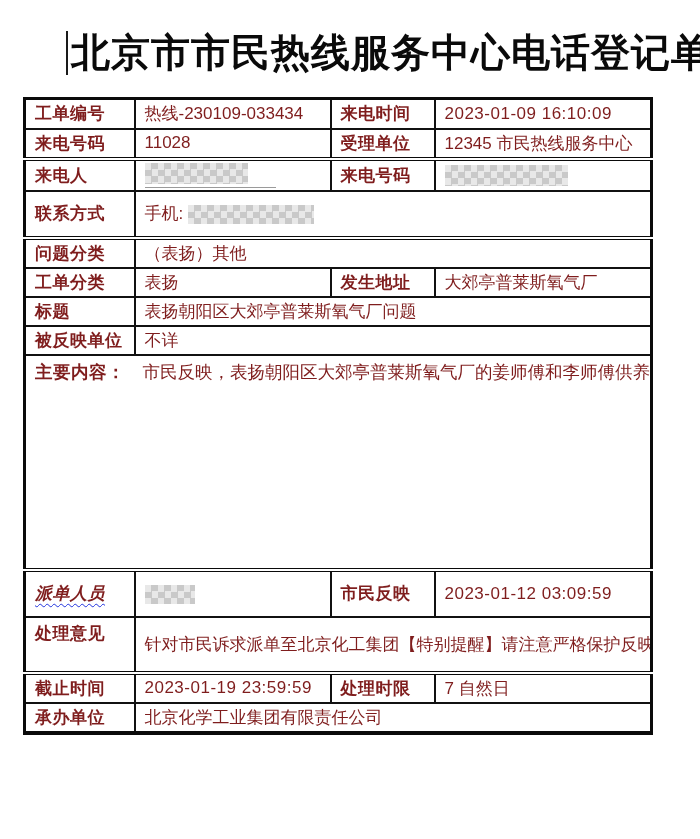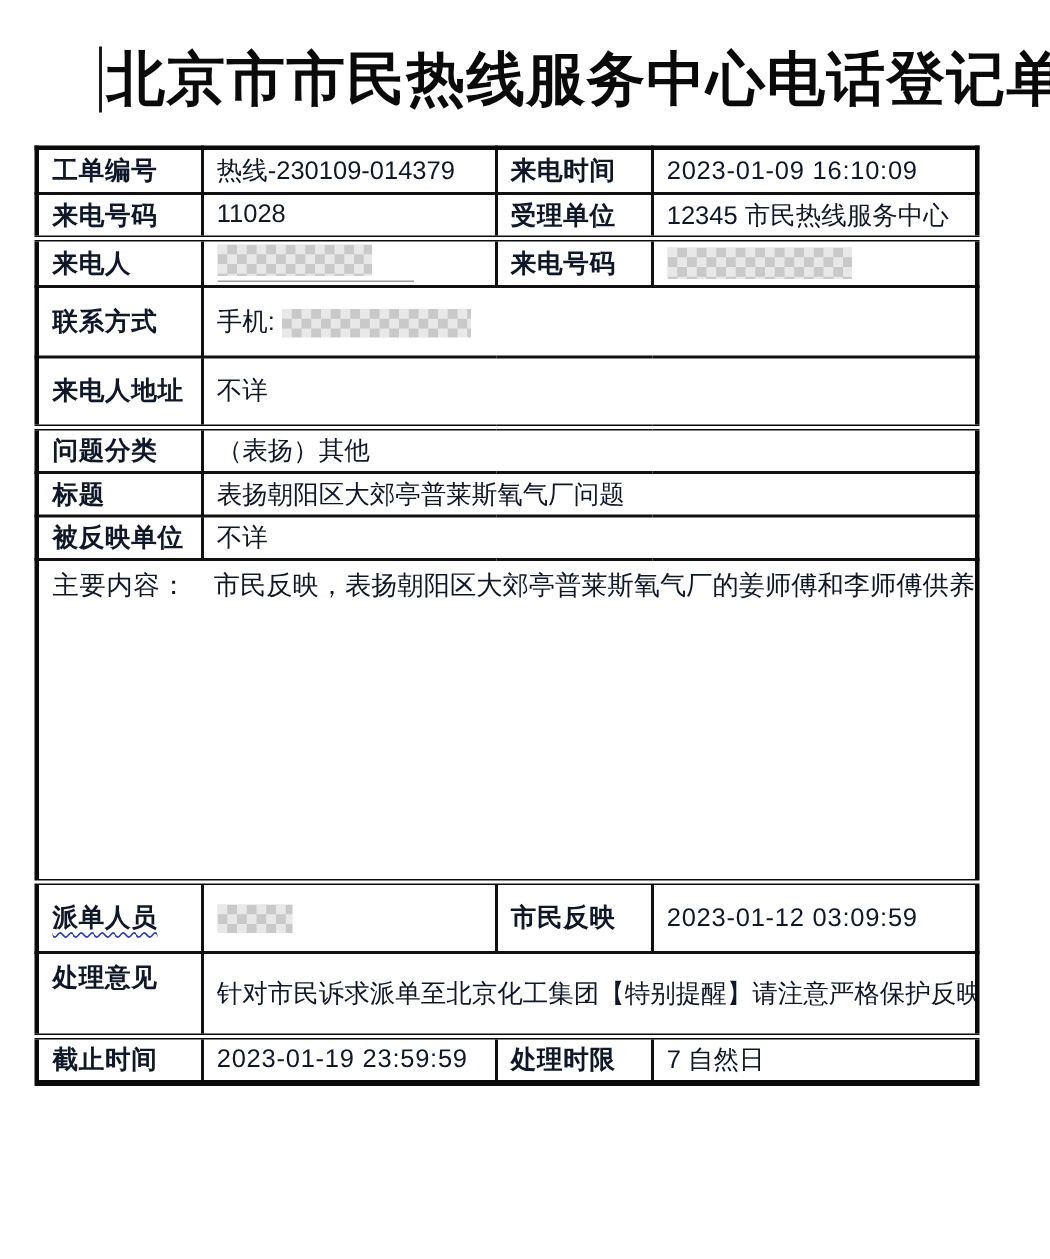--- a/index.html
+++ b/index.html
@@ -21,44 +21,45 @@
     font-size:39px; font-weight:bold; letter-spacing:1px; color:#0a0a0a;
   }
 
   
   table.reg {
     position:absolute; left:23px; top:97px;
     width:627px; border-collapse:collapse; table-layout:fixed;
     border:3px solid #0a0a0a; border-bottom-width:4px;
   }
   table.reg td {
-    border:2px solid #111; font-size:17px; color:#0f172a;
+    border:2px solid #111; font-size:17px; color:#7f1d1d;
     padding:2px 7px 2px 9px; vertical-align:middle;
     overflow:hidden; white-space:nowrap;
   }
   td.lab { font-weight:bold; letter-spacing:0.5px; }
   tr.sep td { border-top:4px double #0a0a0a; }
 
   tr.h30 td { height:30px; } tr.h31 td { height:47px; } tr.h32 td { height:32px; }
   tr.h28 td { height:28px; }
 
   td.main-cell { vertical-align:top; white-space:normal; padding:4px 8px; }
   .main-box { min-height:208px; line-height:28px; font-size:17.5px; text-align:justify; }
-  .main-label { font-weight:normal; letter-spacing:0.5px; }
+  .main-label { font-weight:bold; letter-spacing:0.5px; }
 
   td.opinion-cell { vertical-align:top; white-space:normal; line-height:27px; height:56px; }
   td.status-cell  { vertical-align:top; height:62px; padding-top:4px; }
 
   .num { letter-spacing:0.5px; }
 
   
   .squiggle {
     text-decoration-line:underline; text-decoration-style:wavy;
     text-decoration-color:#2233dd; text-decoration-thickness:1px;
     text-underline-offset:4px;
+    font-style:italic;
   }
 
   
   .redact {
     display:inline-block; height:19px; vertical-align:middle;
     background:repeating-conic-gradient(#bfbfbf 0% 25%, #e4e4e4 0% 50%);
     background-size:13px 13px; opacity:0.85;
   }
   .redact.tall { height:21px; }
   .underlined-redact {
@@ -79,21 +80,21 @@
     <colgroup>
       <col style="width:110px">
         <col style="width:196px">
         <col style="width:104px">
         <col style="width:217px">
     </colgroup>
 
     <tbody>
         <tr class="h30">
       <td class="lab">工单编号</td>
-      <td>热线-230109-014379</td>
+      <td>热线-230109-033434</td>
       <td class="lab">来电时间</td>
       <td class="num">2023-01-09 16:10:09</td>
     </tr>
 
     <tr class="h30">
       <td class="lab">来电号码</td>
       <td>11028</td>
       <td class="lab">受理单位</td>
       <td style="padding-right:1px">12345 市民热线服务中心</td>
     </tr>
@@ -110,30 +111,32 @@
     </tr>
 
     <tr class="h31">
       <td class="lab">联系方式</td>
       <td colspan="3">
         <span>手机:</span>
         <span class="redact" style="width:126px"></span>
       </td>
     </tr>
 
-    <tr class="h31">
-      <td class="lab">来电人地址</td>
-      <td colspan="3">不详</td>
-    </tr>
 
     <tr class="sep h28">
       <td class="lab">问题分类</td>
       <td colspan="3">（表扬）其他</td>
     </tr>
 
+    <tr class="h28">
+      <td class="lab">工单分类</td>
+      <td>表扬</td>
+      <td class="lab">发生地址</td>
+      <td>大郊亭普莱斯氧气厂</td>
+    </tr>
 
     <tr class="h28">
       <td class="lab">标题</td>
       <td colspan="3">表扬朝阳区大郊亭普莱斯氧气厂问题</td>
     </tr>
 
     <tr class="h28">
       <td class="lab">被反映单位</td>
       <td colspan="3">不详</td>
     </tr>
@@ -162,17 +165,21 @@
       <td colspan="3" class="opinion-cell">针对市民诉求派单至北京化工集团【特别提醒】请注意严格保护反映人信息!</td>
     </tr>
 
     <tr class="sep h28">
       <td class="lab">截止时间</td>
       <td class="num">2023-01-19 23:59:59</td>
       <td class="lab">处理时限</td>
       <td>7 自然日</td>
     </tr>
 
+    <tr class="h28">
+      <td class="lab">承办单位</td>
+      <td colspan="3">北京化学工业集团有限责任公司</td>
+    </tr>
 
 
   </tbody>
     </table>
 </div>
 
 </body></html>

